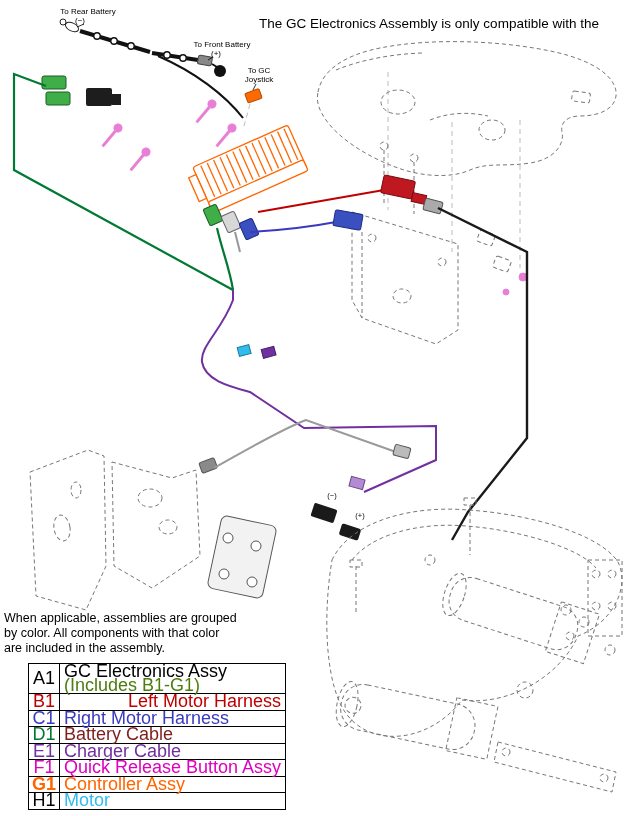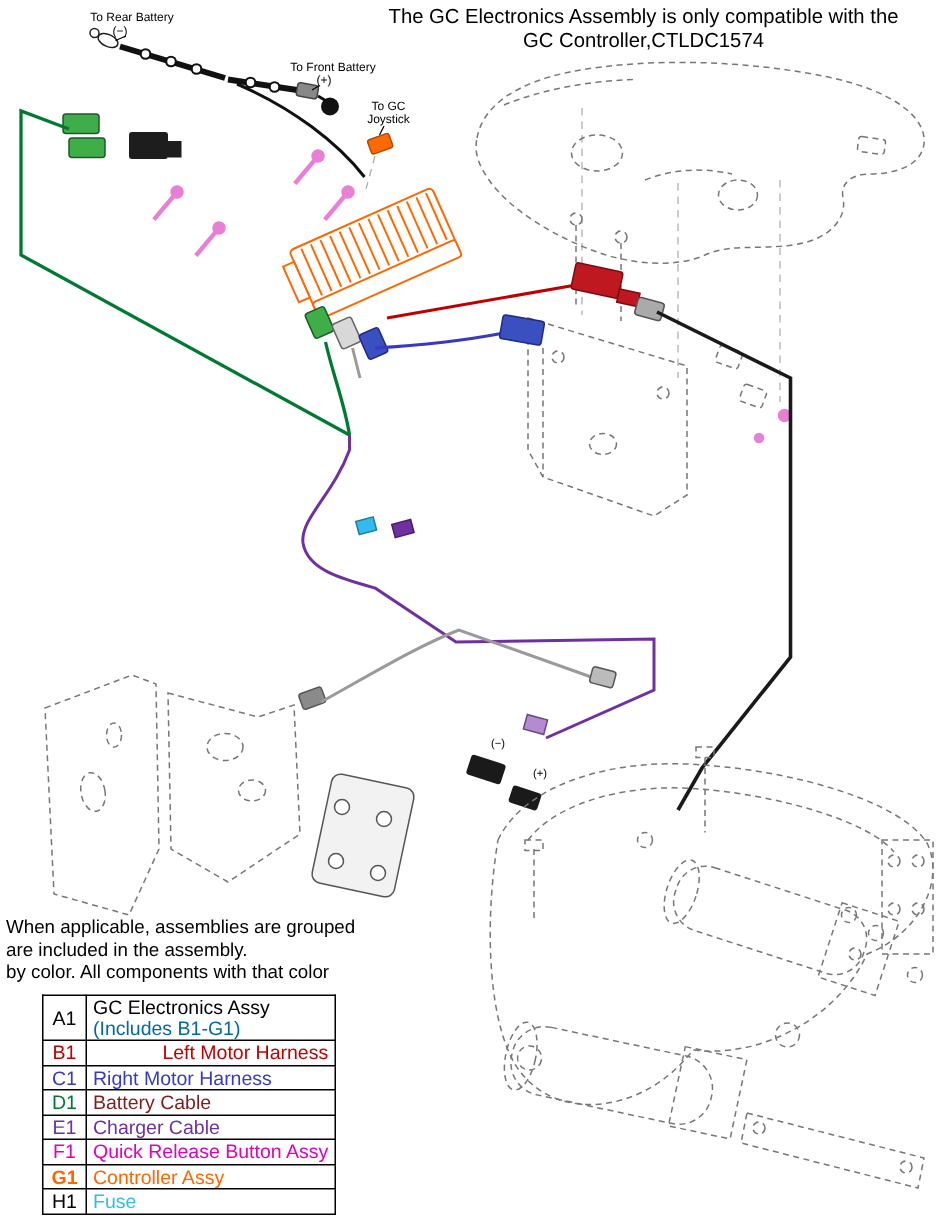--- a/index.html
+++ b/index.html
@@ -2,26 +2,26 @@
 <html><head>
 <meta charset="utf-8">
 <style>
   html,body{margin:0;padding:0;background:#fff;}
   #page{position:relative;width:631px;height:816px;background:#fff;overflow:hidden;
         font-family:"Liberation Sans", sans-serif;color:#000;}
   svg{position:absolute;left:0;top:0;}
   svg text{font-family:"Liberation Sans", sans-serif;font-size:8px;fill:#000;}
   .dashed{fill:none;stroke:#777;stroke-width:1;stroke-dasharray:4 3;}
   .dashed-lt{fill:none;stroke:#aaa;stroke-width:0.8;stroke-dasharray:5 4;}
-  .title{position:absolute;left:230px;top:3px;width:398px;text-align:center;
+  .title{position:absolute;left:230px;top:16px;width:398px;text-align:center;
          font-size:13.5px;line-height:16px;}
   .note{position:absolute;left:4px;top:611px;width:252px;
         font-size:12.5px;line-height:15px;}
   table.legend{position:absolute;left:28px;top:663px;border-collapse:collapse;
-        font-size:13px;line-height:13.5px;background:#fff;}
+        font-size:18px;line-height:13.5px;background:#fff;}
   table.legend td{border:1px solid #000;padding:1px 4px;white-space:nowrap;}
   table.legend td.code{text-align:center;width:22px;padding:1px 3px;}
 </style>
 </head>
 <body>
 
 <div id="page">
 
 <svg width="631" height="816" viewBox="0 0 631 816">
 
@@ -238,36 +238,35 @@
         <circle cx="604" cy="778" r="4"></circle>
     <circle cx="430" cy="560" r="5"></circle>
         <circle cx="610" cy="650" r="5"></circle>
         <circle cx="525" cy="690" r="8"></circle>
   </g>
 
 </svg>
 
 <div class="title">
   <div>The GC Electronics Assembly is only compatible with the</div>
-  <div>GC Controller,CTLDC1574</div>
 </div>
 
 <div class="note">
   <div>When applicable, assemblies are grouped</div>
+  <div>by color. All components with that color</div>
   <div>are included in the assembly.</div>
-  <div>by color. All components with that color</div>
 </div>
 
 <table class="legend">
   <tbody>
     <tr>
       <td class="code" style="color: rgb(0, 0, 0);">A1</td>
       <td>
         <div style="color: rgb(0, 0, 0);">GC Electronics Assy</div>
-        <div style="color: #0369a1;">(Includes B1-G1)</div>
+        <div style="color: #4d7c0f;">(Includes B1-G1)</div>
       </td>
     </tr>
     <tr>
       <td class="code" style="color: rgb(192, 0, 0);">B1</td>
       <td style="color: rgb(192, 0, 0); text-align: right;">Left Motor Harness</td>
     </tr>
     <tr>
       <td class="code" style="color: rgb(58, 58, 192);">C1</td>
       <td style="color: rgb(58, 58, 192);">Right Motor Harness</td>
     </tr>
@@ -282,18 +281,18 @@
     <tr>
       <td class="code" style="color: rgb(224, 0, 192);">F1</td>
       <td style="color: rgb(224, 0, 192);">Quick Release Button Assy</td>
     </tr>
     <tr>
       <td class="code" style="color: rgb(255, 102, 0); font-weight: bold;">G1</td>
       <td style="color: rgb(255, 102, 0);">Controller Assy</td>
     </tr>
     <tr>
       <td class="code" style="color: #000000;">H1</td>
-      <td style="color: rgb(51, 187, 238);">Fuse</td>
+      <td style="color: rgb(51, 187, 238);">Motor</td>
     </tr>
   </tbody>
 </table>
 
 </div>
 
 </body></html>

